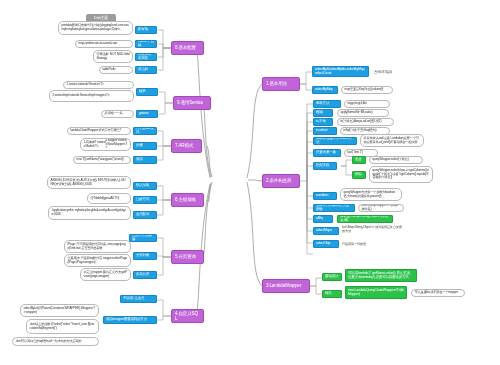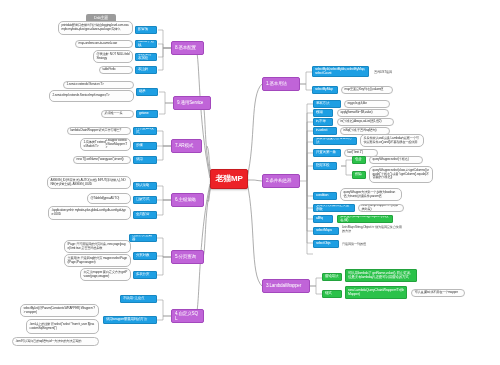--- a/index.html
+++ b/index.html
@@ -132,23 +132,20 @@
       <path d="M341 166 H 346 V 160 H 352"></path>
       <path d="M341 166 H 346 V 175 H 352"></path>
 
       <path d="M310 286 H 316 V 278 H 322"></path>
       <path d="M310 286 H 316 V 294 H 322"></path>
     </g>
   </svg>
 
   <div class="node n-theme" style="left:86px;top:14px;width:30px;height:9px;">Dsb主题</div>
 
-  <div class="node n-root" style="left:210px;top:169px;width:38px;height:20px;">
-    <span class="wrap">老猫MP</span>
-  </div>
 
   <div class="node n-main" style="left:171px;top:41px;width:33px;height:14px;">
     <span class="wrap">8.基本配置</span>
   </div>
   <div class="node n-sub" style="left:135px;top:26px;width:22px;height:8px;">
     <span class="wrap">配置项</span>
     </div>
   <div class="node n-note" style="left:58px;top:21px;width:75px;height:14px;">
     <span class="wrap">printdata配置日志输出到控制台logging.level.com.example.mybatis-plus.type-aliases-package:实体包</span>
     </div>

